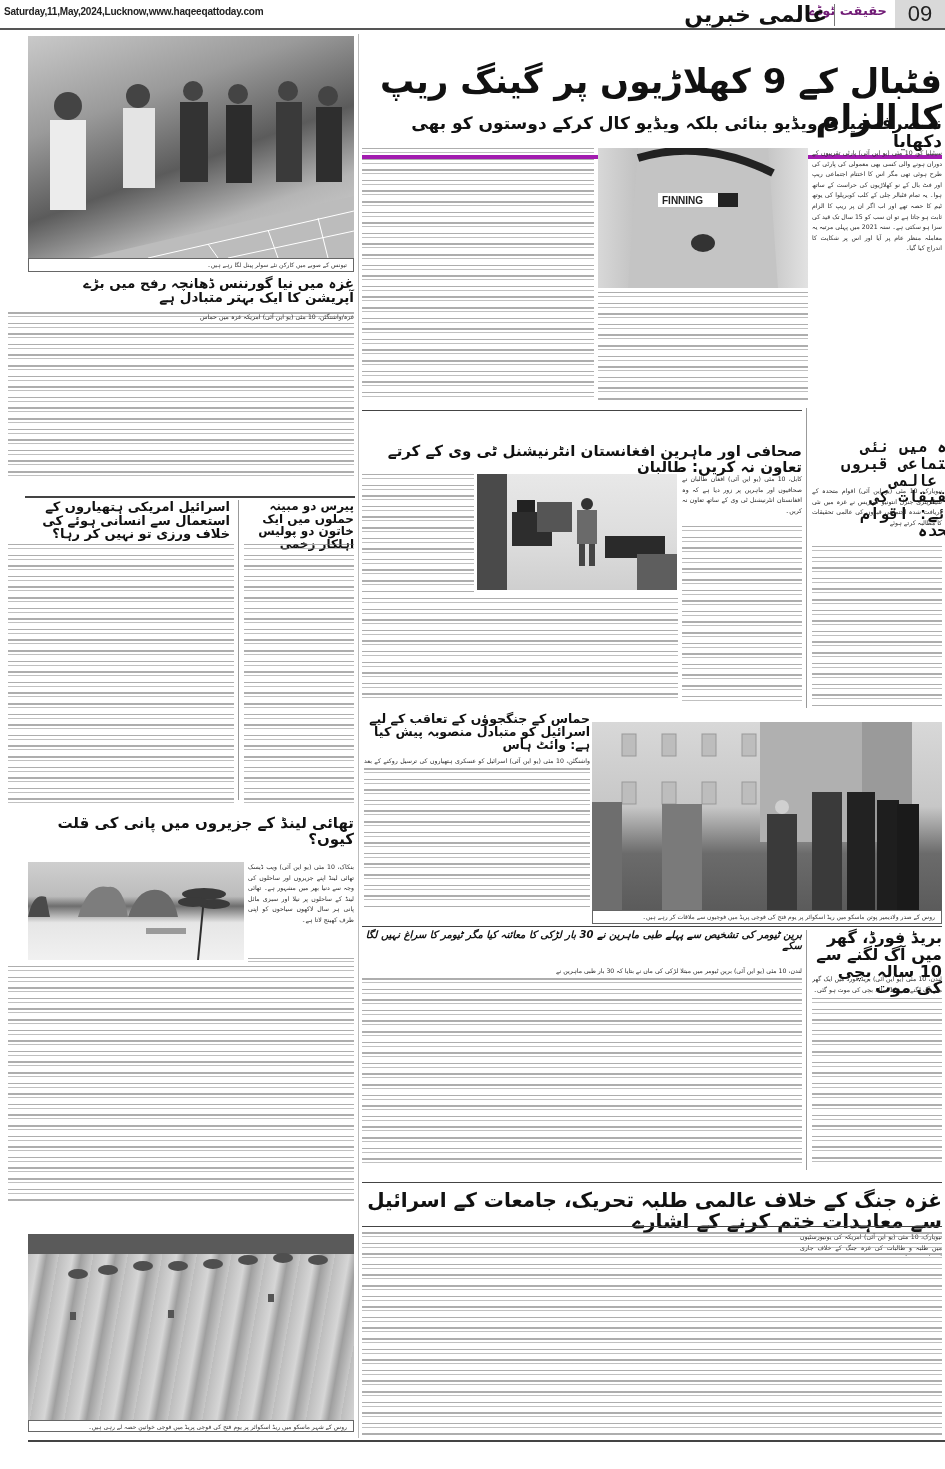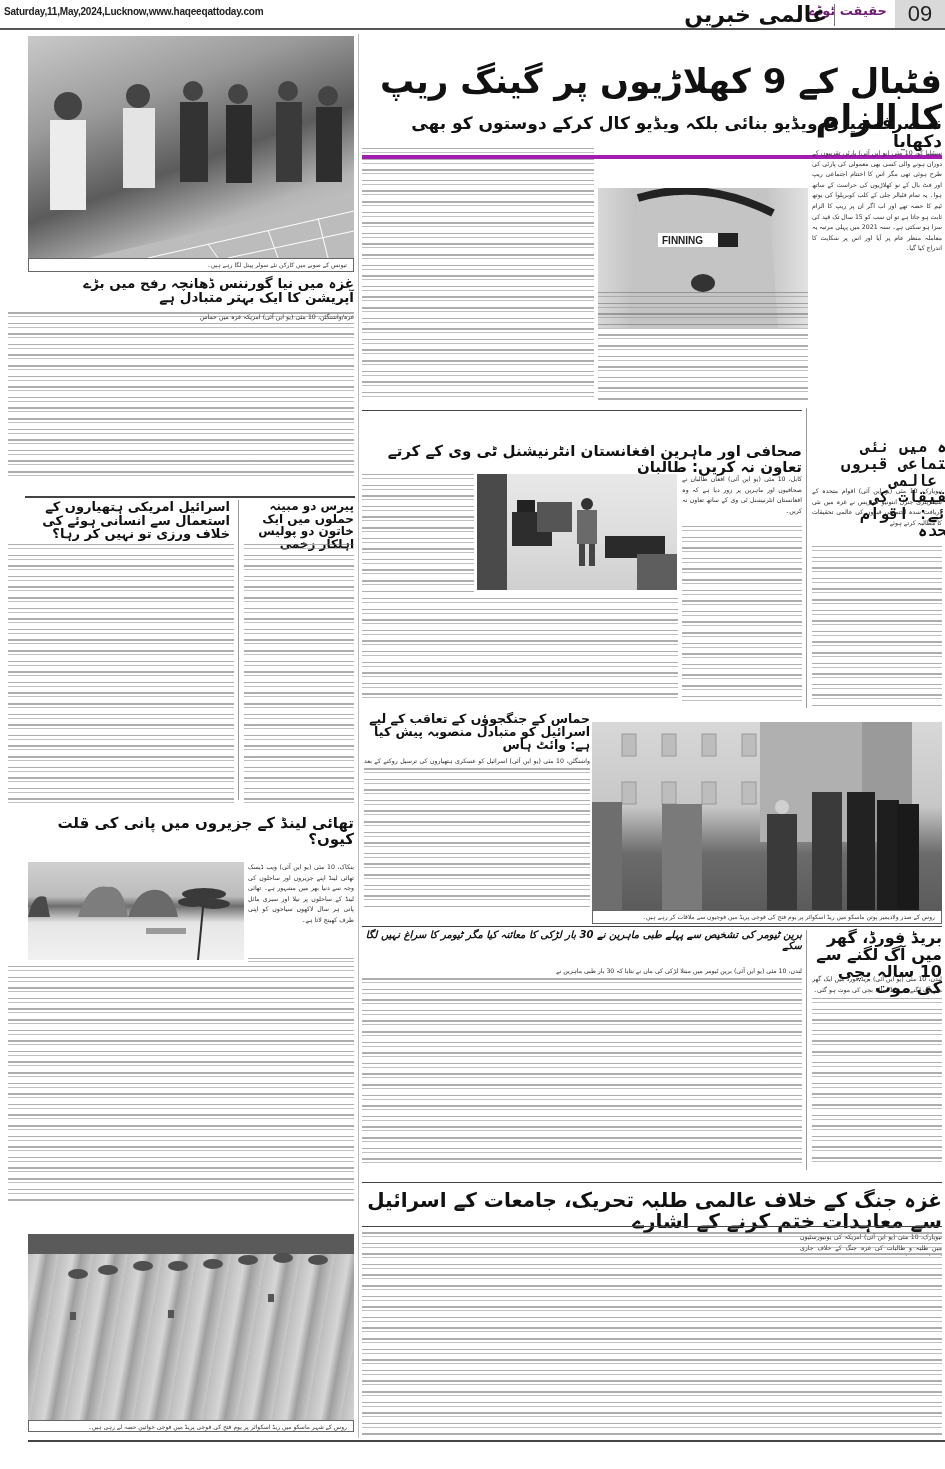--- a/index.html
+++ b/index.html
@@ -121,21 +121,21 @@
 </div>
 <div class="abs photo-caption" style="left:28px;top:1420px;width:326px;height:12px;">روس کے شہر ماسکو میں ریڈ اسکوائر پر یوم فتح کی فوجی پریڈ میں فوجی خواتین حصہ لے رہی ہیں۔</div>
 <div class="abs h-rule" style="left:28px;top:1440px;width:917px;height:2px;"></div>
 
 <div class="abs col-rule" style="left:358px;top:34px;height:1404px;background:#bbb;"></div>
 
 <div class="abs headline" style="left:362px;top:64px;width:580px;font-size:34px;">فٹبال کے 9 کھلاڑیوں پر گینگ ریپ کا الزام</div>
 <div class="abs headline" style="left:362px;top:115px;width:580px;font-size:17px;border-bottom:4px solid #a21caf;padding-bottom:4px;">نہ صرف میری ویڈیو بنائی بلکہ ویڈیو کال کرکے دوستوں کو بھی دکھایا</div>
 
 <div class="abs body-text" style="left:812px;top:148px;width:130px;height:250px;">سیٹیلیا کو، 10 مئی (یو این آئی) پارٹی تقریبوں کے دوران ہونے والی کسی بھی معمولی کی پارٹی کی طرح ہوئی تھی مگر اس کا اختتام اجتماعی ریپ اور فٹ بال کے نو کھلاڑیوں کی حراست کے ساتھ ہوا۔ یہ تمام فٹبالر چلی کے کلب کوبریلوا کی یوتھ ٹیم کا حصہ تھے اور اب اگر ان پر ریپ کا الزام ثابت ہو جاتا ہے تو ان سب کو 15 سال تک قید کی سزا ہو سکتی ہے۔ سنہ 2021 میں پہلی مرتبہ یہ معاملہ منظر عام پر آیا اور اس پر شکایت کا اندراج کیا گیا۔</div>
-<div class="abs photo" style="left:598px;top:148px;width:210px;height:140px;background:linear-gradient(90deg,#d8d8d8 0%,#a8a8a8 40%,#b6b6b6 70%,#e2e2e2 100%);margin-top:40px;">
+<div class="abs photo" style="left:598px;top:148px;width:210px;height:140px;background:linear-gradient(90deg,#d8d8d8 0%,#a8a8a8 40%,#b6b6b6 70%,#e2e2e2 100%);">
   <svg width="210" height="140">
     <path d="M40 0 L170 0 L180 140 L30 140 Z" fill="#c4c4c4"></path>
     <path d="M40 10 Q105 -10 175 25" stroke="#222" stroke-width="8" fill="none"></path>
     <rect x="60" y="45" width="60" height="14" fill="#fff"></rect>
     <rect x="120" y="45" width="20" height="14" fill="#222"></rect>
     <text x="64" y="56" font-family="Liberation Sans, sans-serif" font-size="10" font-weight="bold" fill="#222">FINNING</text>
     <ellipse cx="105" cy="95" rx="12" ry="9" fill="#333"></ellipse>
   </svg>
 </div>
 <div class="abs body-text lines" style="left:598px;top:292px;width:210px;height:110px;"></div>

